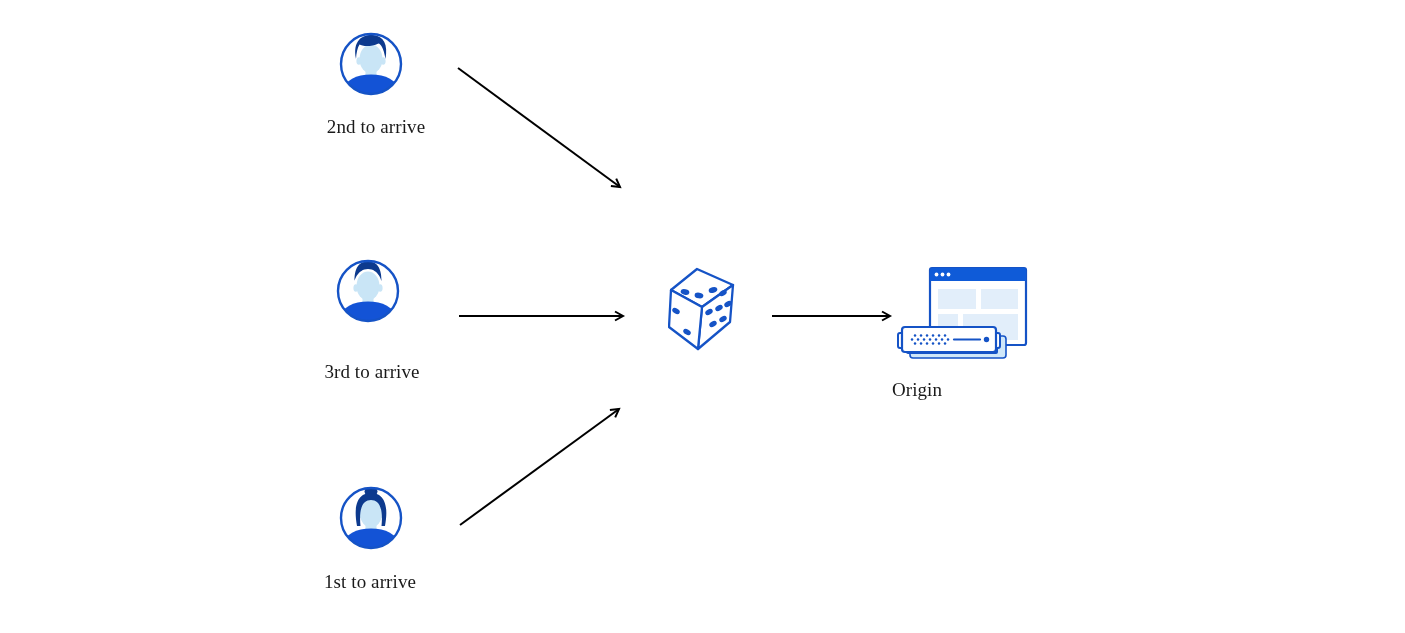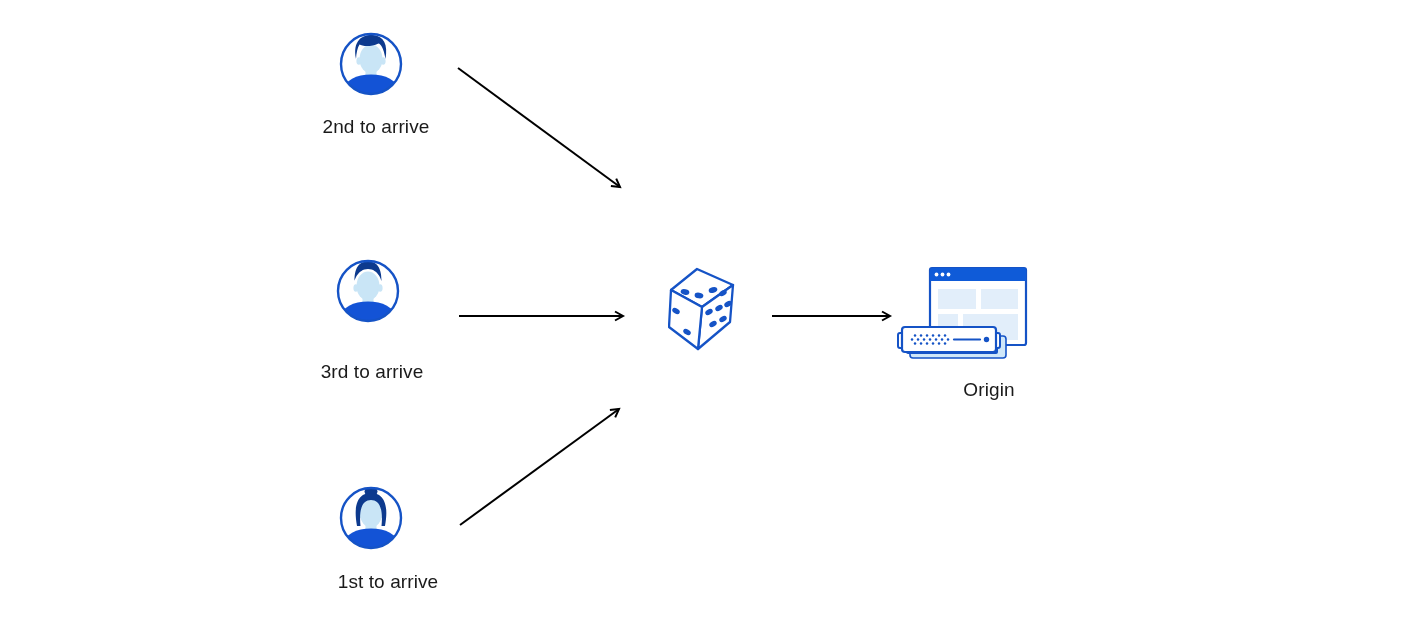--- a/index.html
+++ b/index.html
@@ -1,19 +1,19 @@
 <!DOCTYPE html>
 <html style="--icon-blue: #1553c6; --titlebar-blue: #0f5bd8; --hair-navy: #0d3a8e; --skin-blue: #c9e5f6; --shirt-blue: #1353d6; --panel-blue: #e2eefa; --server-base-blue: #cfe7f9; --arrow-black: #000000; --text-color: #1a1a1a; --background: #ffffff;"><head>
 <meta charset="utf-8">
 <style>
   html,body { margin:0; padding:0; background:#fff; }
   .canvas {
     position:relative; width:1259px; height:633px; overflow:hidden;
     background:var(--background,#ffffff);
-    font-family:Liberation Sans, sans-serif;
+    font-family:Liberation Serif, serif;
   }
   .icon { position:absolute; display:block; }
   .node-label {
     position:absolute; transform:translateX(-50%);
     font-size:19px; line-height:20px; color:var(--text-color,#1a1a1a);
     white-space:nowrap; letter-spacing:0.1px;
   }
   .arrows { position:absolute; left:0; top:0; pointer-events:none; }
   .arrow-line { stroke:var(--arrow-black,#000); stroke-width:2; }
   .fill-white { fill:#ffffff; }
@@ -92,21 +92,21 @@
       <ellipse cx="33" cy="6.5" rx="6.5" ry="5" class="fill-hair"></ellipse>
       <rect x="27.5" y="34" width="11" height="12" class="fill-skin"></rect>
       <ellipse cx="33" cy="28.5" rx="11" ry="14" class="fill-skin"></ellipse>
       <ellipse cx="21.2" cy="30" rx="2.3" ry="3.6" class="fill-skin"></ellipse>
       <ellipse cx="44.8" cy="30" rx="2.3" ry="3.6" class="fill-skin"></ellipse>
       <path d="M19,41 C14,14 24,8 33,8 C42,8 52,14 47,41 L43.5,41 C45.5,21 40,15 33,15 C26,15 20.5,21 22.5,41 Z" class="fill-hair"></path>
       <path d="M2,66 C5,49.5 17,43.5 33,43.5 C49,43.5 61,49.5 64,66 Z" class="fill-shirt"></path>
     </g>
     <circle cx="33" cy="33" r="30" fill="none" class="stroke-blue" stroke-width="2.4"></circle>
   </svg>
-  <div class="node-label" style="left:388px;top:572px">1st to arrive</div>
+  <div class="node-label" style="left:370px;top:572px">1st to arrive</div>
 
   <svg class="icon" style="left:668px;top:266px" width="70" height="88" viewBox="0 0 70 88">
     <g class="stroke-blue" stroke-width="2.3" stroke-linejoin="round" fill="#ffffff">
       <path d="M29,3 L65,19 L34,41 L3,24 Z"></path>
       <path d="M65,19 L62,56 L30,83 L34,41 Z"></path>
       <path d="M3,24 L34,41 L30,83 L1,61 Z"></path>
     </g>
     <g class="fill-blue">
       <ellipse cx="17" cy="26" rx="4.4" ry="2.8" transform="rotate(12 17 26)"></ellipse>
       <ellipse cx="31" cy="29.5" rx="4.4" ry="2.8" transform="rotate(8 31 29.5)"></ellipse>
@@ -155,15 +155,15 @@
       <circle cx="19" cy="81.5" r="1.25"></circle>
         <circle cx="25" cy="81.5" r="1.25"></circle>
         <circle cx="31" cy="81.5" r="1.25"></circle>
         <circle cx="37" cy="81.5" r="1.25"></circle>
         <circle cx="43" cy="81.5" r="1.25"></circle>
         <circle cx="49" cy="81.5" r="1.25"></circle>
     </g>
     <line x1="58" y1="77.5" x2="84" y2="77.5" class="stroke-blue" stroke-width="2.2" stroke-linecap="round"></line>
     <circle cx="90.5" cy="77.5" r="2.7" class="fill-blue"></circle>
   </svg>
-  <div class="node-label" style="left:989px;top:380px">Origin</div>
+  <div class="node-label" style="left:917px;top:380px">Origin</div>
 
 </div>
 
 </body></html>

